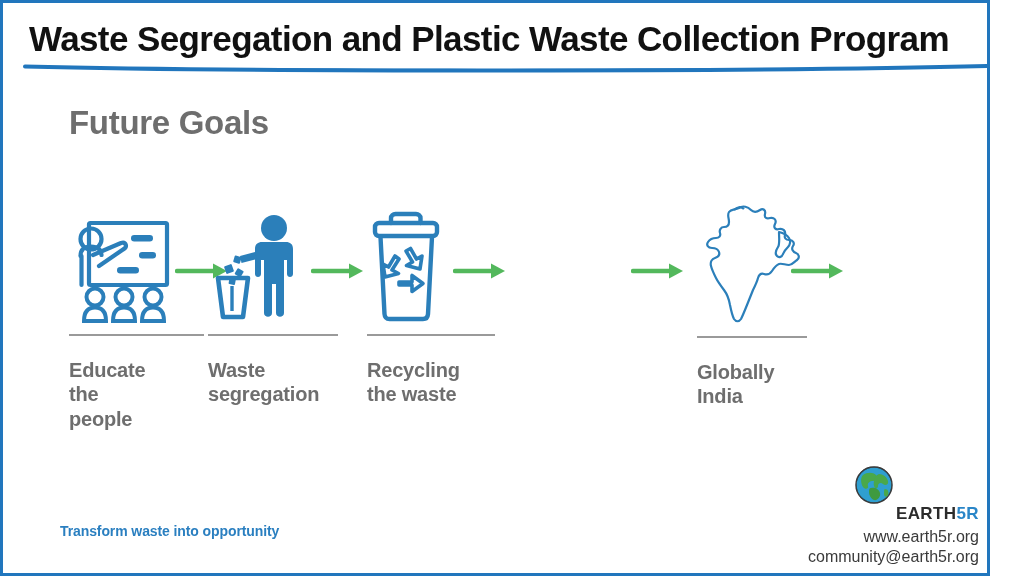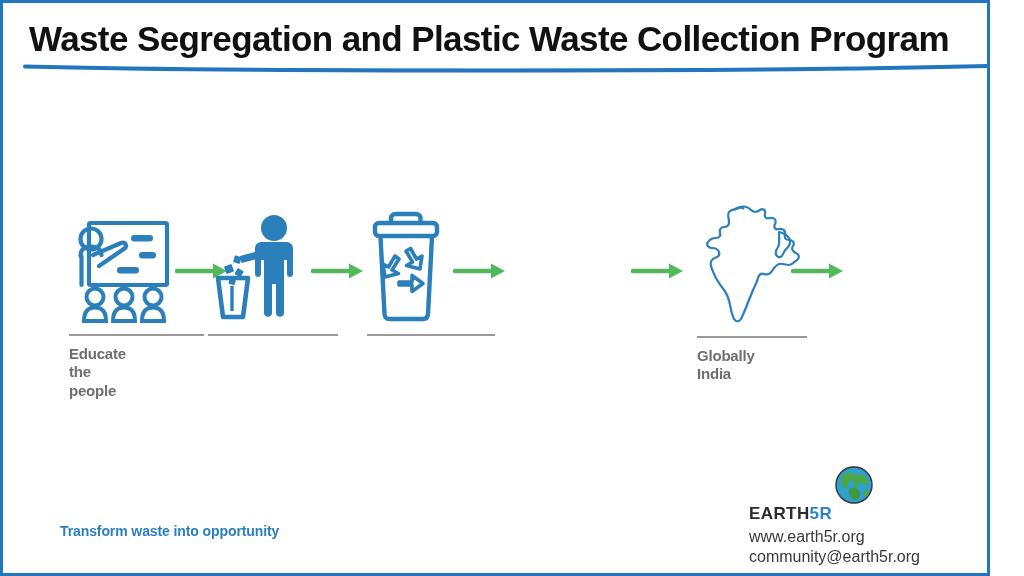--- a/index.html
+++ b/index.html
@@ -65,22 +65,22 @@
     display:flex;
     align-items:center;
     justify-content:flex-start;
   }
   .step-rule {
     height:2px;
     background:#9a9a9a;
     margin-top:8px;
   }
   .step-label {
-    margin-top:9px;
-    font-size:15px;
+    margin-top:22px;
+    font-size:20px;
     line-height:1.22;
     font-weight:bold;
     color:#6e6e6e;
     letter-spacing:-0.2px;
     white-space:pre-line;
   }
   .arrow {
     position:absolute;
     top:52px;
     height:22px;
@@ -99,23 +99,23 @@
     position:absolute;
     left:57px; top:536px;
     font-size:16.5px;
     color:#1a1a1a;
     letter-spacing:-0.2px;
   }
 
   
   .brand {
     position:absolute;
-    right:28px; top:463px;
+    right:8px; top:463px;
     width:210px;
-    text-align:left;
+    text-align:right;
   }
   .brand-globe { display:block; margin:0 auto; }
   .brand-wordmark {
     margin-top:1px;
     font-size:17px;
     font-weight:bold;
     letter-spacing:0.4px;
     line-height:1;
   }
   .brand-earth { color:#2b2b2b; }
@@ -134,20 +134,21 @@
 <div class="slide">
 
   <div class="header">
     <div class="title">Waste Segregation and Plastic Waste Collection Program</div>
     <svg class="title-underline" viewBox="0 0 988 12" preserveAspectRatio="none">
       <path d="M2,4 C200,11 780,11 986,3 C780,8 200,8 2,4 Z" fill="#2176bd"></path>
       <path d="M4,4.5 C220,10 770,10 984,3.6" stroke="#2176bd" stroke-width="4" fill="none" stroke-linecap="round"></path>
     </svg>
   </div>
 
+  <div class="section-title">Future Goals</div>
 
   <div class="flow">
 
     <div class="step" style="left:66px; width:135px;">
       <div class="step-icon">
         <svg width="110" height="112" viewBox="0 0 110 112">
           <g fill="none" stroke="#2b7fba" stroke-width="4.2" stroke-linecap="round" stroke-linejoin="round">
             <rect x="20" y="12" width="78" height="62" rx="1.5"></rect>
             <circle cx="22" cy="28" r="10.5"></circle>
             <path d="M11.5 45 C11.5 38 16 35.5 22 35.5 C28 35.5 32 38 32.5 44"></path>
@@ -194,20 +195,22 @@
           </g>
           <g fill="#2b7fba">
             <rect x="26" y="44" width="7" height="7" rx="1" transform="rotate(16 29 47)"></rect>
             <rect x="17" y="53" width="8" height="8" rx="1" transform="rotate(-20 21 57)"></rect>
             <rect x="28" y="57" width="7" height="7" rx="1" transform="rotate(30 31 60)"></rect>
             <rect x="21" y="66" width="6.5" height="6.5" rx="1" transform="rotate(10 24 69)"></rect>
           </g>
         </svg>
       </div>
       <div class="step-rule"></div>
+      <div class="step-label">Waste
+segregation</div>
     </div>
 
     <svg class="arrow" style="left:308px; width:56px;" viewBox="0 0 56 22">
       <path d="M2,11 L42,11" stroke="#53b85c" stroke-width="4.4" stroke-linecap="round" fill="none"></path>
       <path d="M38,3.5 L52,11 L38,18.5 Z" fill="#53b85c"></path>
     </svg>
 
     <div class="step" style="left:364px; width:128px;">
       <div class="step-icon">
         <svg width="100" height="112" viewBox="0 0 100 112">
@@ -217,20 +220,22 @@
             <path d="M13.5 26 L17.5 103 C17.7 106 19.5 108 22.5 108 L56 108 C59 108 60.8 106 61 103 L65 26"></path>
           </g>
           <g fill="none" stroke="#2b7fba" stroke-width="3.6" stroke-linejoin="round" stroke-linecap="round">
             <path d="M39 40 L45.5 51 L39.5 54.5 L53 58 L55 45 L49.5 48 L43.5 37.5 Z"></path>
             <path d="M32 48 L25 59 L31.5 62.5 L18 66 L16 53 L21.5 56 L28 45 Z"></path>
             <path d="M32 74 L45 74 L45 80.5 L56 72.5 L45 64.5 L45 71 L32 71 Z"></path>
           </g>
         </svg>
       </div>
       <div class="step-rule"></div>
+      <div class="step-label">Recycling
+the waste</div>
     </div>
 
     <svg class="arrow" style="left:450px; width:56px;" viewBox="0 0 56 22">
       <path d="M2,11 L42,11" stroke="#53b85c" stroke-width="4.4" stroke-linecap="round" fill="none"></path>
       <path d="M38,3.5 L52,11 L38,18.5 Z" fill="#53b85c"></path>
     </svg>
 
 
     <svg class="arrow" style="left:628px; width:56px;" viewBox="0 0 56 22">
       <path d="M2,11 L42,11" stroke="#53b85c" stroke-width="4.4" stroke-linecap="round" fill="none"></path>

